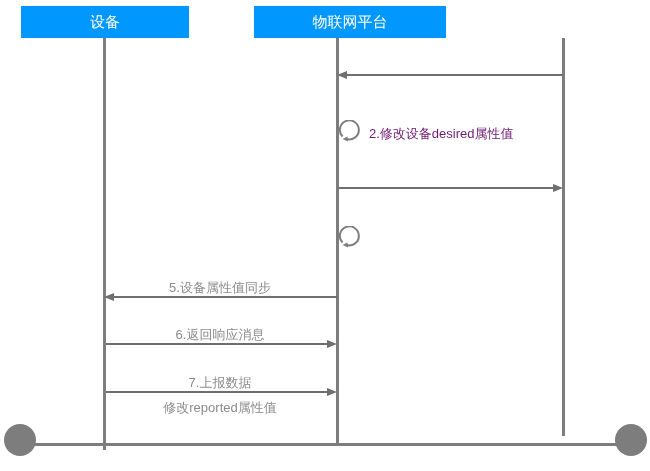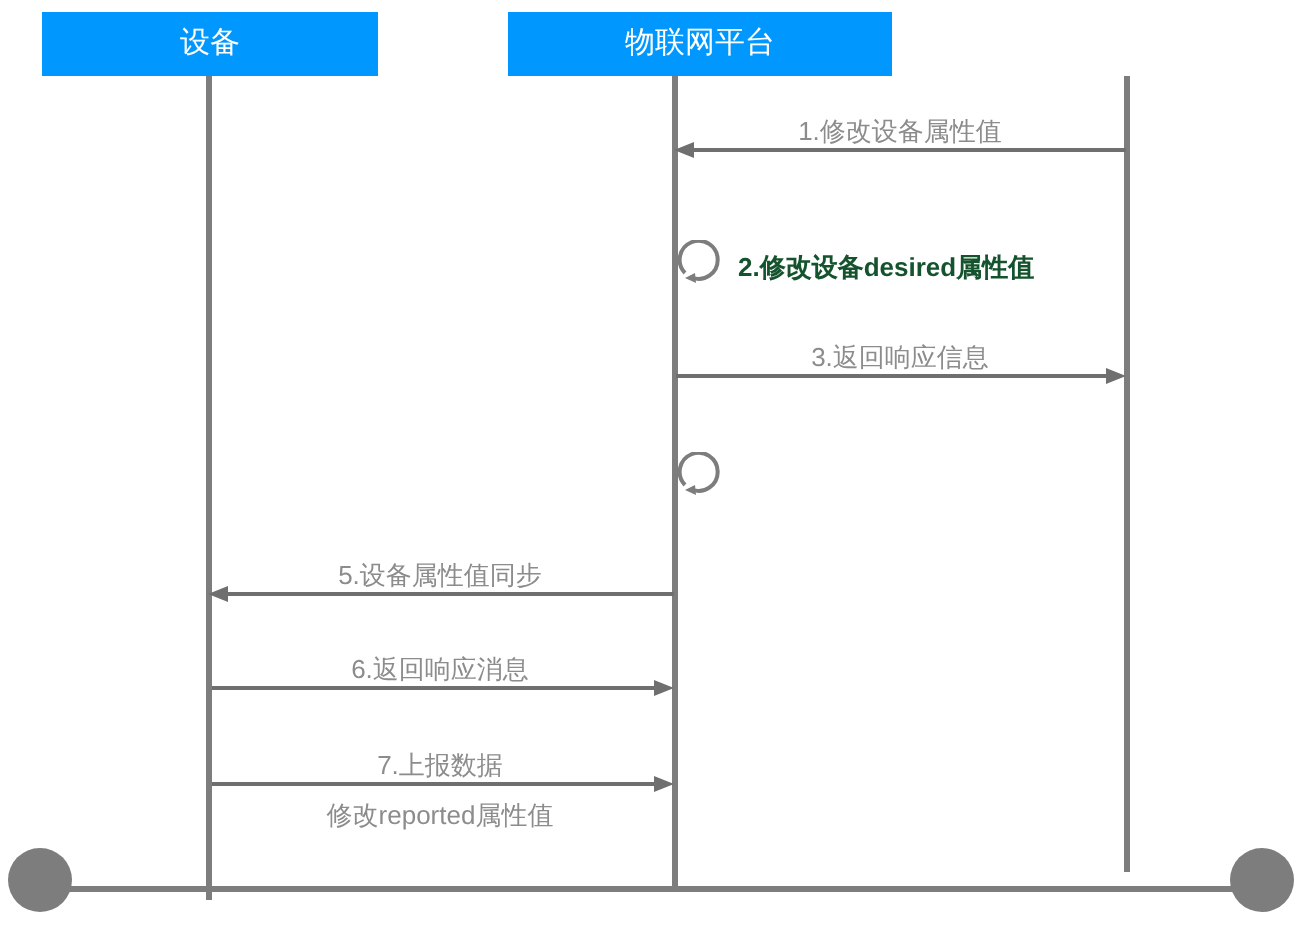--- a/index.html
+++ b/index.html
@@ -13,48 +13,46 @@
   }
   .lifeline{position:absolute;width:3px;background:#7D7D7D;}
   .msg-line{position:absolute;height:2px;background:#6F6F6F;}
   .arr{position:absolute;width:0;height:0;border-top:4px solid transparent;border-bottom:4px solid transparent;}
   .arr.right{border-left:10px solid #6F6F6F;}
   .arr.left{border-right:10px solid #6F6F6F;}
   .msg-label{
     position:absolute;width:200px;text-align:center;font-size:13px;color:#8C8C8C;
     white-space:nowrap;
   }
-  .self-label{position:absolute;font-size:13px;color:#14532d;white-space:nowrap;line-height:19px;text-align:left;font-weight:bold;}
+  .self-label{position:absolute;font-size:13px;color:#701a75;white-space:nowrap;line-height:19px;text-align:left;}
   .loop-icon{position:absolute;width:22px;height:22px;}
   .bottom-bar{position:absolute;height:3px;background:#7D7D7D;}
   .terminator{position:absolute;width:32px;height:32px;border-radius:50%;background:#7D7D7D;}
 </style>
 </head>
 <body>
 
 <div id="canvas">
 
   <div class="actor" style="left:21px;width:168px;">设备</div>
   <div class="actor" style="left:254px;width:192px;">物联网平台</div>
 
   <div class="lifeline" style="left:103px;top:38px;height:412px;"></div>
   <div class="lifeline" style="left:336px;top:38px;height:406px;"></div>
   <div class="lifeline" style="left:562px;top:38px;height:398px;"></div>
 
-  <div class="msg-label" style="left:350px;top:57px;">1.修改设备属性值</div>
   <div class="msg-line" style="left:346px;top:74px;width:217px;"></div>
   <div class="arr left" style="left:337px;top:71px;"></div>
 
   <svg class="loop-icon" style="left:338px;top:120px;" viewBox="0 0 22 22">
     <path d="M 4.5,16.5 A 9.5,9.5 0 1 1 8,18.8" fill="none" stroke="#7D7D7D" stroke-width="2"></path>
     <polygon points="9.5,16.5 10,21.5 4.5,19" fill="#7D7D7D"></polygon>
   </svg>
   <div class="self-label" style="left:369px;top:124px;">2.修改设备desired属性值</div>
 
-  <div class="msg-label" style="left:350px;top:170px;">3.返回响应信息</div>
   <div class="msg-line" style="left:338px;top:187px;width:216px;"></div>
   <div class="arr right" style="left:553px;top:184px;"></div>
 
   <svg class="loop-icon" style="left:338px;top:226px;" viewBox="0 0 22 22">
     <path d="M 4.5,16.5 A 9.5,9.5 0 1 1 8,18.8" fill="none" stroke="#7D7D7D" stroke-width="2"></path>
     <polygon points="9.5,16.5 10,21.5 4.5,19" fill="#7D7D7D"></polygon>
   </svg>
 
   <div class="msg-label" style="left:120px;top:279px;">5.设备属性值同步</div>
   <div class="msg-line" style="left:112px;top:296px;width:225px;"></div>

